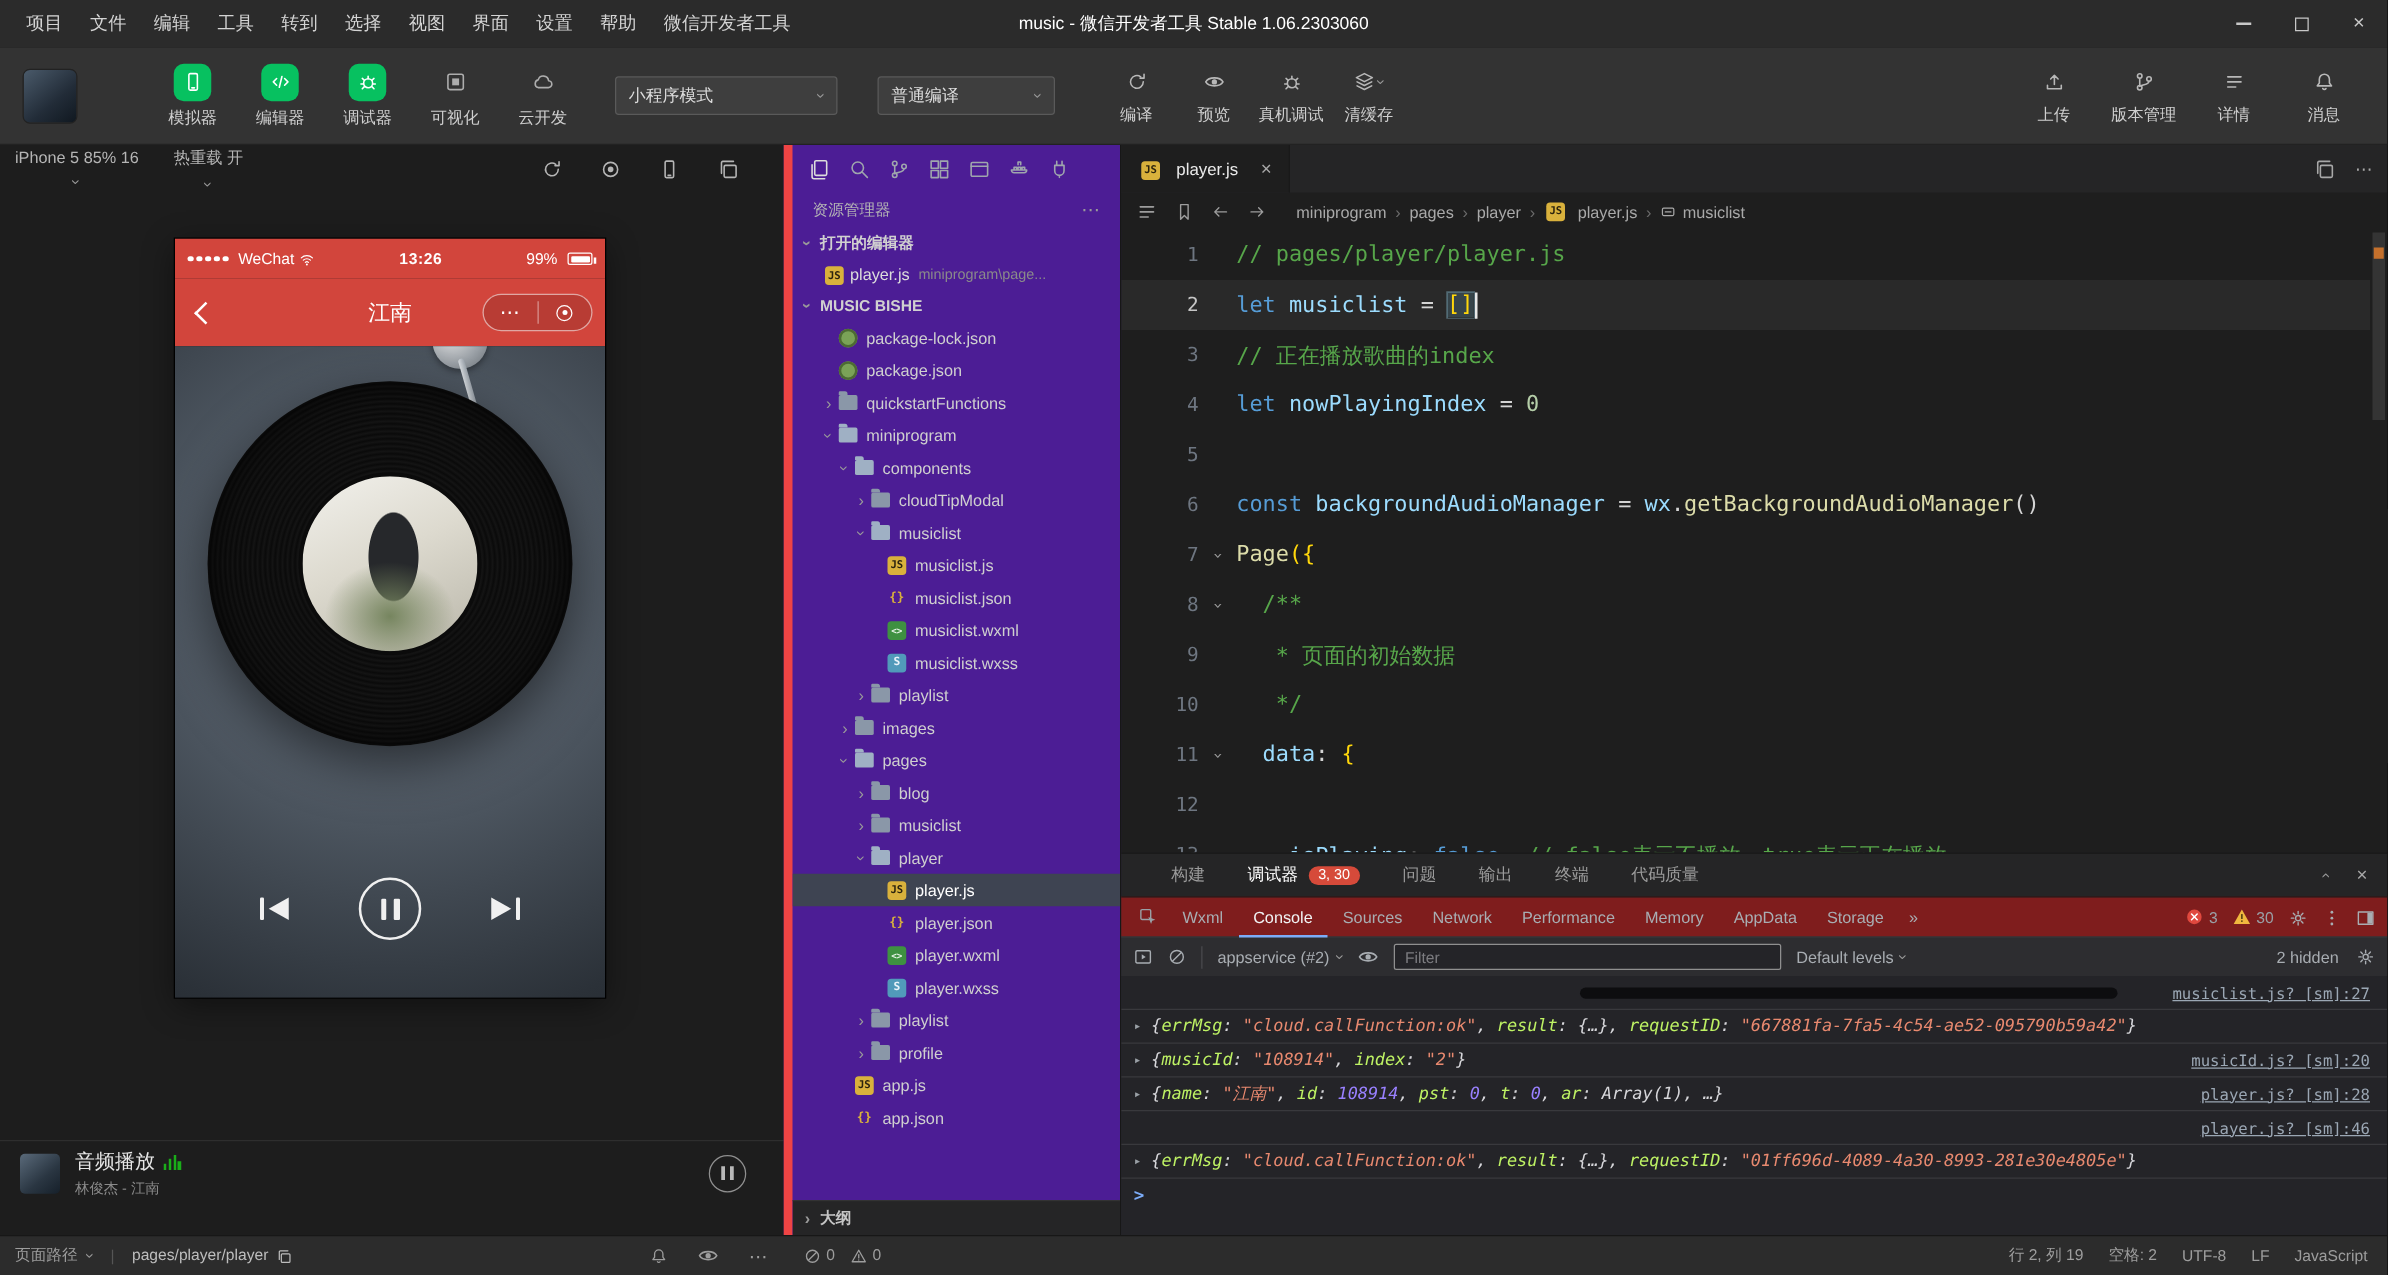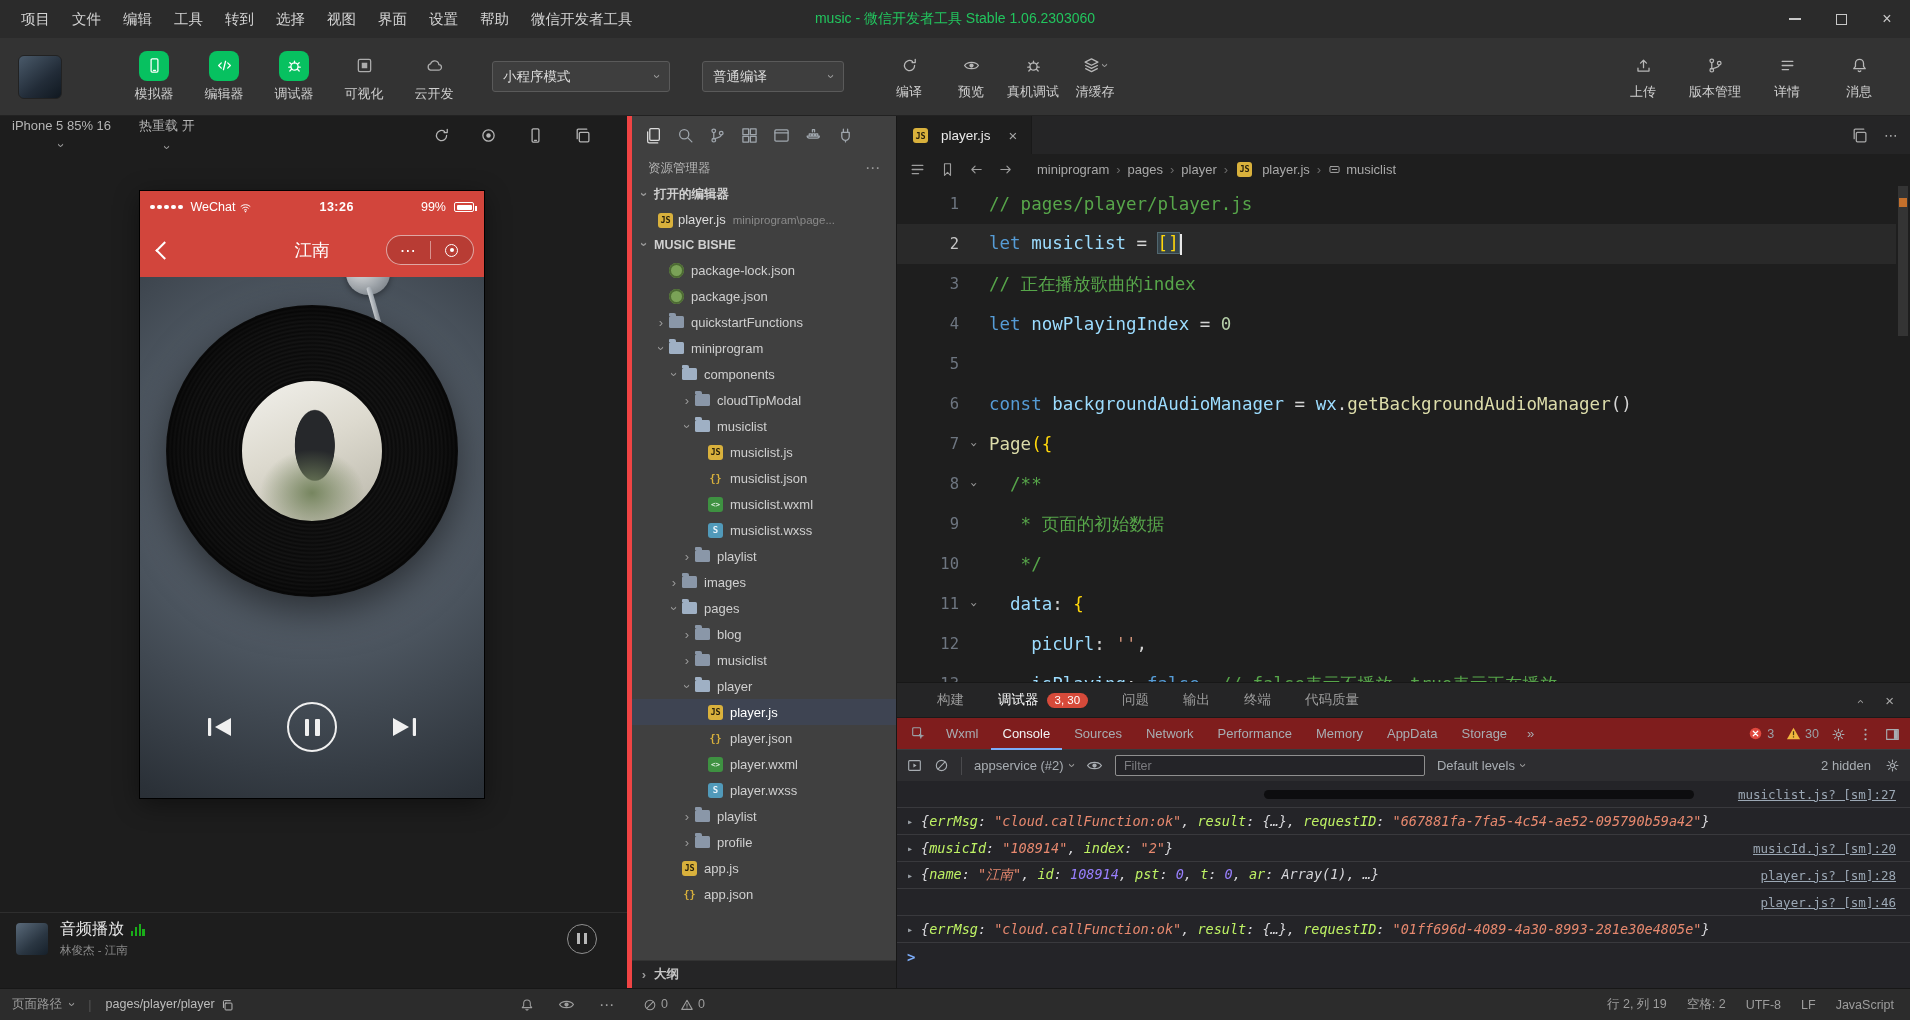--- a/index.html
+++ b/index.html
@@ -9,21 +9,21 @@
        font-family:"Liberation Sans","DejaVu Sans",sans-serif;color:#ccc;font-size:14px;}
   .ic{display:inline-block;vertical-align:middle;}
   .car{display:inline-block;color:#9a9a9a;font-size:13px;line-height:1;}
   .car.down{transform:rotate(90deg);}
   .car.up{transform:rotate(-90deg);}
 
   
   .titlebar{position:absolute;top:0;left:0;right:0;height:38px;background:#2b2b2b;display:flex;align-items:center;z-index:9;}
   .menu{display:flex;align-items:center;padding-left:10px;}
   .menu-item{padding:0 11px;font-size:14.5px;color:#d4d4d4;line-height:38px;white-space:nowrap;}
-  .win-title{position:absolute;left:0;right:0;text-align:center;font-size:14px;color:#22c55e;pointer-events:none;}
+  .win-title{position:absolute;left:0;right:0;text-align:center;font-size:14px;color:#ffffff;pointer-events:none;}
   .win-controls{position:absolute;right:0;top:0;display:flex;height:38px;}
   .win-btn{width:46px;display:flex;align-items:center;justify-content:center;color:#c8c8c8;font-size:16px;}
   .min-glyph{width:12px;height:2px;background:#c8c8c8;display:block;}
   .max-glyph{width:11px;height:11px;border:1.5px solid #c8c8c8;display:block;}
 
   
   .toolbar{position:absolute;top:38px;left:0;right:0;height:78px;background:#333;display:flex;align-items:center;border-bottom:1px solid #222;}
   .avatar{width:44px;height:44px;border-radius:6px;margin-left:18px;flex:none;border:1px solid #222;
           background:linear-gradient(140deg,#4a5a6a,#222c38 60%,#101820);}
   .mode-btns{display:flex;margin-left:62px;gap:10px;}
@@ -89,21 +89,21 @@
   .a-title{font-size:16px;color:#e6e6e6;display:flex;align-items:center;gap:7px;}
   .bars{display:inline-flex;align-items:flex-end;gap:1.6px;height:12px;}
   .bars i{width:2.2px;background:#1aad19;display:block;}
   .bars i:nth-child(1){height:5px;} .bars i:nth-child(2){height:9px;}
   .bars i:nth-child(3){height:12px;} .bars i:nth-child(4){height:7px;}
   .a-sub{font-size:11.5px;color:#8a8a8a;margin-top:3px;}
   .a-pause{width:30px;height:30px;border:1.5px solid #8f8f8f;border-radius:50%;display:flex;align-items:center;justify-content:center;gap:3.5px;margin-right:14px;flex:none;}
   .a-pause i{width:3px;height:11px;background:#b8b8b8;display:block;}
 
   
-  .explorer{position:absolute;left:627px;top:116px;width:270px;bottom:32px;background:#404040;border-left:5px solid #ef4444;border-right:1px solid #171717;overflow:hidden;}
+  .explorer{position:absolute;left:627px;top:116px;width:270px;bottom:32px;background:#4c1d95;border-left:7px solid #ef4444;border-right:1px solid #171717;overflow:hidden;}
   .exp-icons{height:38px;display:flex;align-items:center;gap:15px;padding:0 13px;color:#9fa6ad;}
   .exp-icons .eicon:first-child{color:#dcdcdc;}
   .exp-header{height:28px;display:flex;align-items:center;padding:0 16px;font-size:12.5px;color:#b5b5b5;}
   .exp-header .dots{margin-left:auto;color:#9a9a9a;font-size:15px;}
   .sect{height:25px;display:flex;align-items:center;gap:4px;padding:0 6px;font-size:12.5px;color:#d0d0d0;font-weight:700;}
   .open-item{height:25px;display:flex;align-items:center;padding-left:24px;font-size:13px;color:#dcdcdc;white-space:nowrap;overflow:hidden;}
   .open-item .dim{color:#8a8a8a;font-size:11.5px;margin-left:7px;}
   .trow{height:26px;display:flex;align-items:center;padding-right:6px;font-size:13px;color:#cfcfcf;white-space:nowrap;}
   .trow.sel{background:#3e4452;color:#fff;}
   .arr{width:12px;flex:none;display:inline-block;text-align:center;color:#9a9a9a;font-size:13px;}
@@ -742,21 +742,20 @@
     <span class="lc"><span class="tk-com">   */</span></span>
   </div>
         <div class="line">
     <span class="ln">11</span>
     <span class="fold"><span class="arr down">›</span></span>
     <span class="lc"><span class="tk-var">  data</span><span class="tk-pln">: </span><span class="tk-gold">{</span></span>
   </div>
         <div class="line">
     <span class="ln">12</span>
     <span class="fold"></span>
-    <span class="lc"><span class="tk-var">    picUrl</span><span class="tk-pln">: </span><span class="tk-str">''</span><span class="tk-pln">,</span></span>
   </div>
         <div class="line">
     <span class="ln">13</span>
     <span class="fold"></span>
     <span class="lc"><span class="tk-var">    isPlaying</span><span class="tk-pln">: </span><span class="tk-kw">false</span><span class="tk-pln">, </span><span class="tk-com">// false表示不播放，true表示正在播放</span></span>
   </div>
       </div>
     <div class="ed-scroll">
       <div class="ed-thumb"></div>
       <div class="ed-mark"></div>

